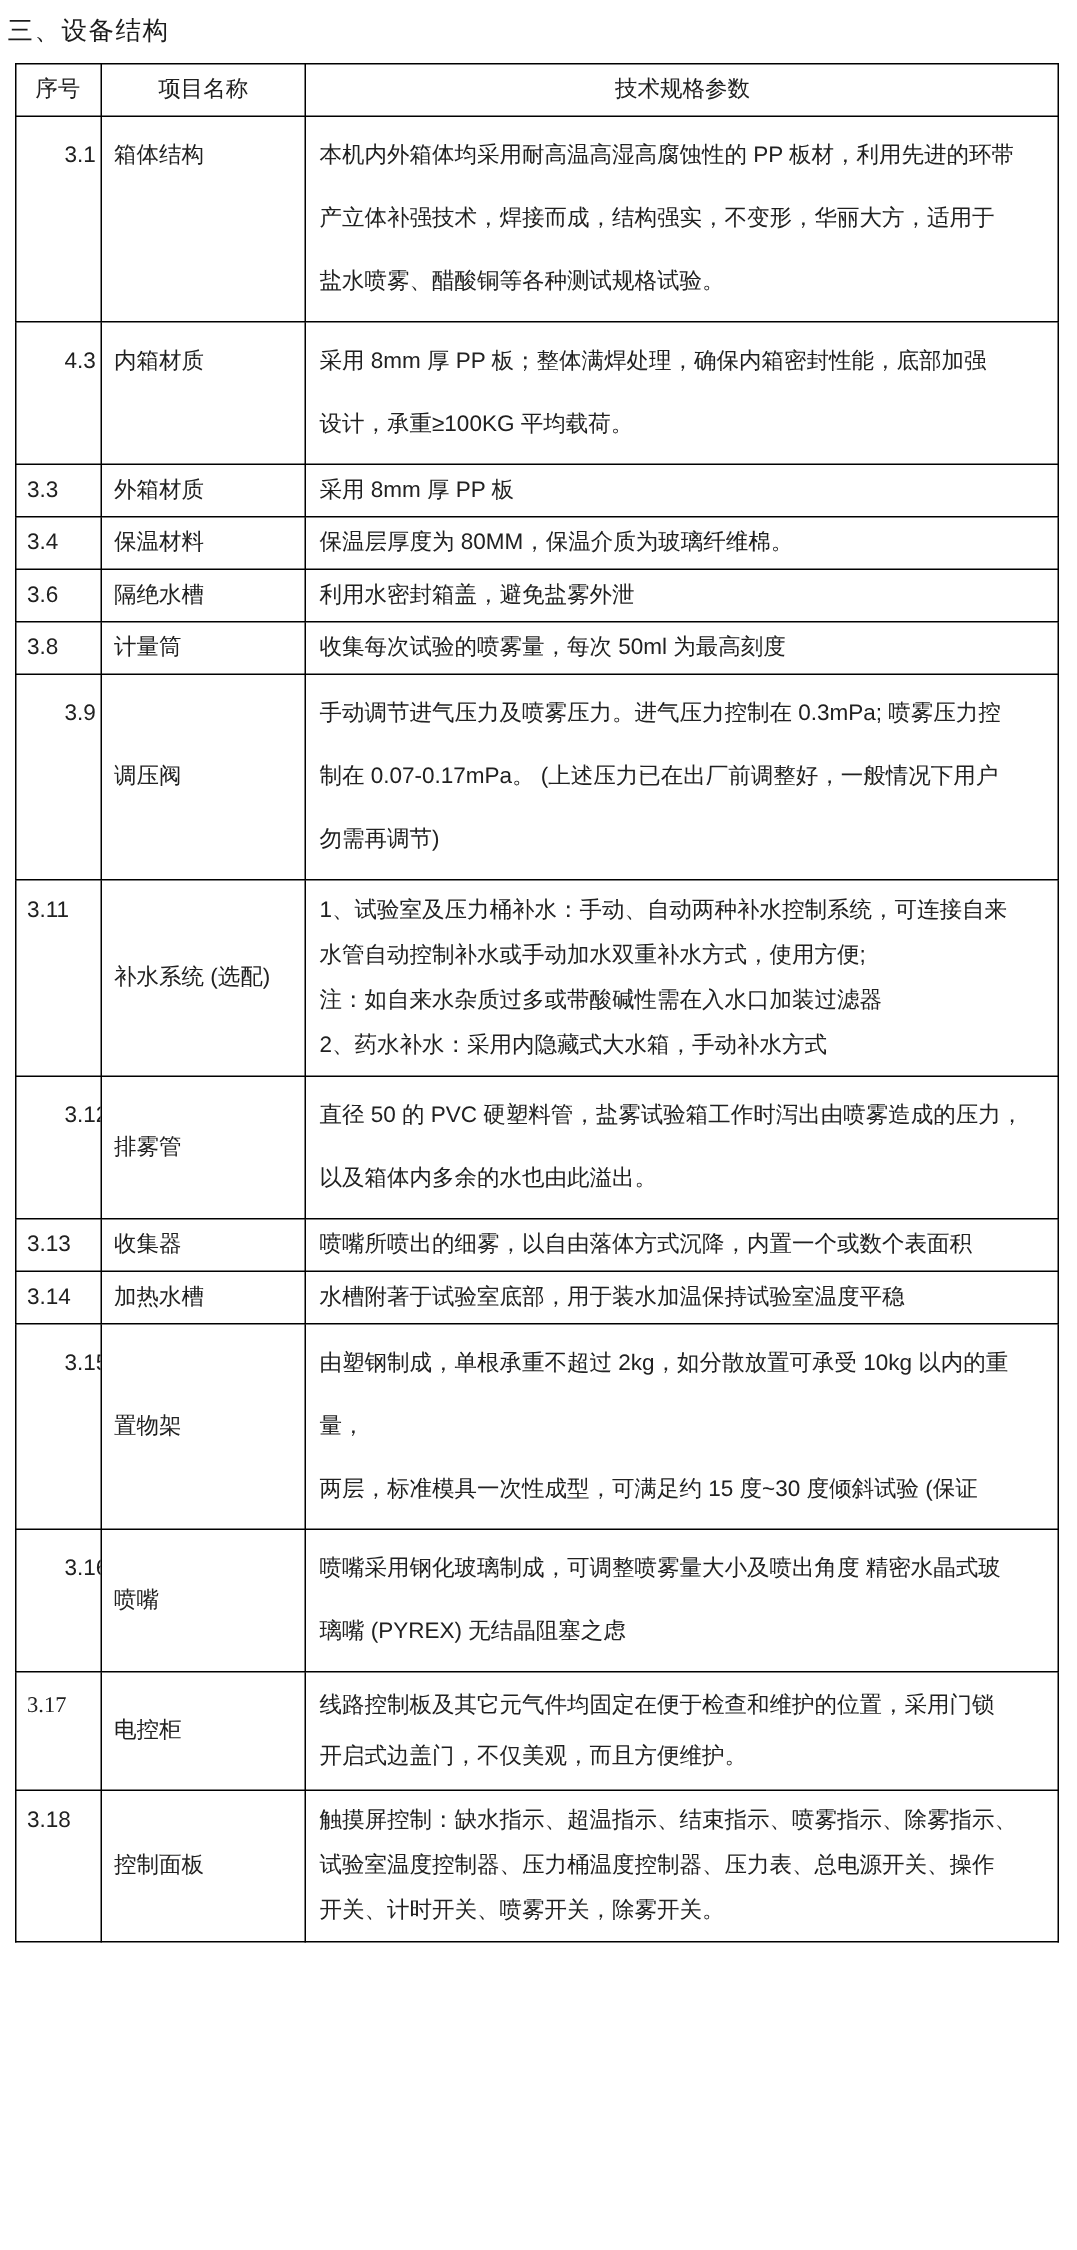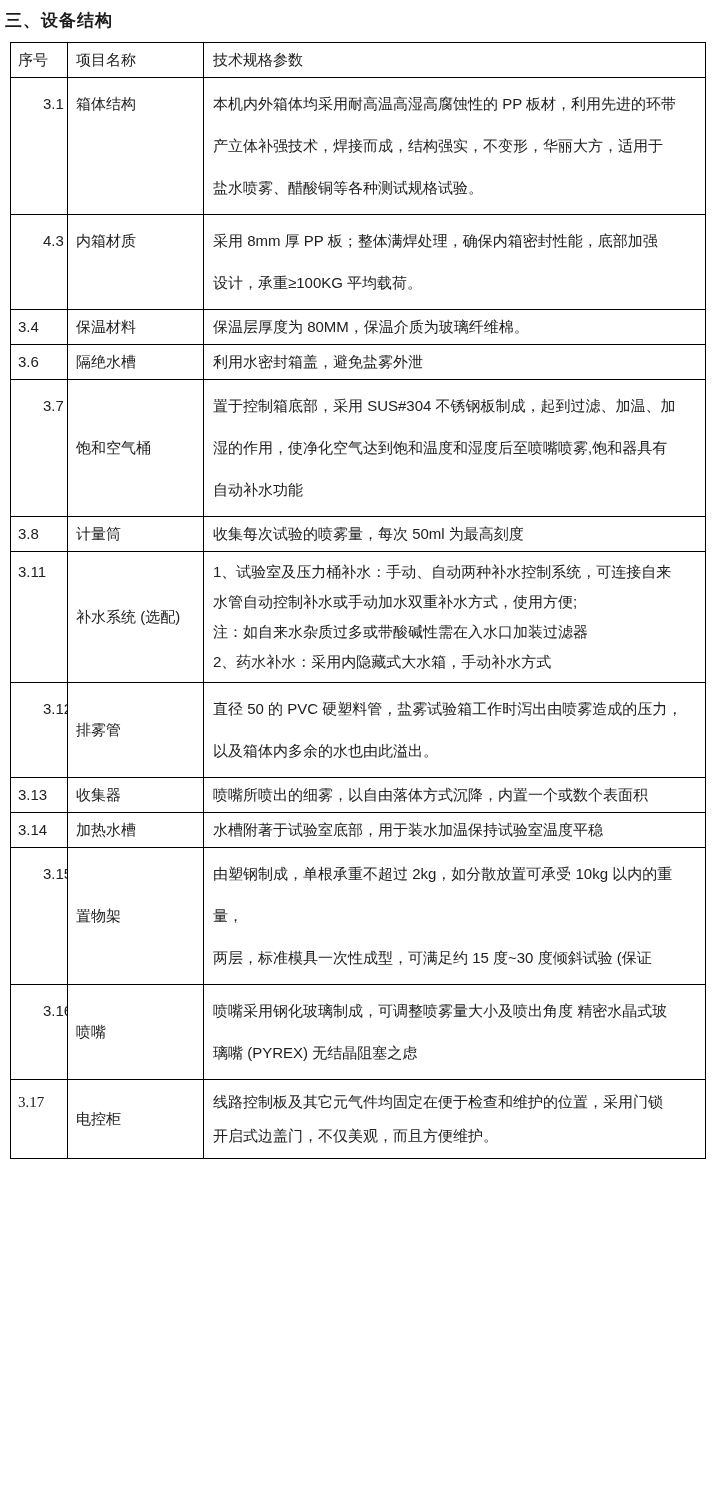--- a/index.html
+++ b/index.html
@@ -6,42 +6,42 @@
   html, body {
     width: 718px;
     background: #ffffff;
     font-family: "Liberation Sans", "DejaVu Sans", sans-serif;
     color: #212121;
   }
   body { height: 1500px; overflow: hidden; }
   .page { padding-top: 7px; }
   .doc-title {
     font-size: 17px;
-    font-weight: 700;
+    font-weight: 400;
     color: #1c1c1c;
     margin: 2px 0 10px 5px;
     letter-spacing: 1px;
   }
   table.spec-table {
     border-collapse: collapse;
     table-layout: fixed;
     margin-left: 10px;
     width: 695px;
     font-size: 15px;
   }
   .spec-table td, .spec-table th {
     border: 1px solid #000000;
     vertical-align: top;
     text-align: left;
     font-weight: 400;
     padding: 5px 8px 5px 7px;
     white-space: pre-line;
     overflow: hidden;
   }
-  .spec-table th { line-height: 22px; padding-top: 6px; padding-bottom: 6px; }
+  .spec-table th { line-height: 22px; padding-top: 6px; padding-bottom: 6px; text-align: center; }
   .c-no   { width: 57px; }
   .c-name { width: 136px; padding-left: 8px !important; }
   .c-spec { width: 500px; padding-left: 9px !important; }
   tr.lh-single td { line-height: 24px; }
   tr.lh-loose  td { line-height: 42px; padding-left: 32px; }
   tr.lh-med    td { line-height: 34px; font-family: Liberation Serif, serif; }
   tr.lh-tight  td { line-height: 30px; }
   td.v-mid { vertical-align: middle; }
 </style>
 </head>
@@ -70,40 +70,45 @@
 产立体补强技术，焊接而成，结构强实，不变形，华丽大方，适用于
 盐水喷雾、醋酸铜等各种测试规格试验。</td>
       </tr>
       <tr class="lh-loose">
         <td class="c-no">4.3</td>
         <td class="c-name">内箱材质</td>
         <td class="c-spec">采用 8mm 厚 PP 板；整体满焊处理，确保内箱密封性能，底部加强
 设计，承重≥100KG 平均载荷。</td>
       </tr>
       <tr class="lh-single">
+        <td class="c-no">3.3</td>
+        <td class="c-name">外箱材质</td>
+        <td class="c-spec">采用 8mm 厚 PP 板</td>
+      </tr>
+      <tr class="lh-single">
         <td class="c-no">3.4</td>
         <td class="c-name">保温材料</td>
         <td class="c-spec">保温层厚度为 80MM，保温介质为玻璃纤维棉。</td>
       </tr>
       <tr class="lh-single">
         <td class="c-no">3.6</td>
         <td class="c-name">隔绝水槽</td>
         <td class="c-spec">利用水密封箱盖，避免盐雾外泄</td>
       </tr>
-      <tr class="lh-loose">
-        <td class="c-no">3.7</td>
-        <td class="c-name v-mid">饱和空气桶</td>
-        <td class="c-spec">置于控制箱底部，采用 SUS#304 不锈钢板制成，起到过滤、加温、加
-湿的作用，使净化空气达到饱和温度和湿度后至喷嘴喷雾,饱和器具有
-自动补水功能</td>
-      </tr>
       <tr class="lh-single">
         <td class="c-no">3.8</td>
         <td class="c-name">计量筒</td>
         <td class="c-spec">收集每次试验的喷雾量，每次 50ml 为最高刻度</td>
+      </tr>
+      <tr class="lh-loose">
+        <td class="c-no">3.9</td>
+        <td class="c-name v-mid">调压阀</td>
+        <td class="c-spec">手动调节进气压力及喷雾压力。进气压力控制在 0.3mPa; 喷雾压力控
+制在 0.07-0.17mPa。 (上述压力已在出厂前调整好，一般情况下用户
+勿需再调节)</td>
       </tr>
       <tr class="lh-tight">
         <td class="c-no">3.11</td>
         <td class="c-name v-mid">补水系统 (选配)</td>
         <td class="c-spec">1、试验室及压力桶补水：手动、自动两种补水控制系统，可连接自来
 水管自动控制补水或手动加水双重补水方式，使用方便;
 注：如自来水杂质过多或带酸碱性需在入水口加装过滤器
 2、药水补水：采用内隐藏式大水箱，手动补水方式</td>
       </tr>
       <tr class="lh-loose">
@@ -134,15 +139,22 @@
         <td class="c-name v-mid">喷嘴</td>
         <td class="c-spec">喷嘴采用钢化玻璃制成，可调整喷雾量大小及喷出角度 精密水晶式玻
 璃嘴 (PYREX) 无结晶阻塞之虑</td>
       </tr>
       <tr class="lh-med">
         <td class="c-no">3.17</td>
         <td class="c-name v-mid">电控柜</td>
         <td class="c-spec">线路控制板及其它元气件均固定在便于检查和维护的位置，采用门锁
 开启式边盖门，不仅美观，而且方便维护。</td>
       </tr>
+      <tr class="lh-tight">
+        <td class="c-no">3.18</td>
+        <td class="c-name v-mid">控制面板</td>
+        <td class="c-spec">触摸屏控制：缺水指示、超温指示、结束指示、喷雾指示、除雾指示、
+试验室温度控制器、压力桶温度控制器、压力表、总电源开关、操作
+开关、计时开关、喷雾开关，除雾开关。</td>
+      </tr>
     </tbody>
   </table>
 </div>
 
 </body></html>

